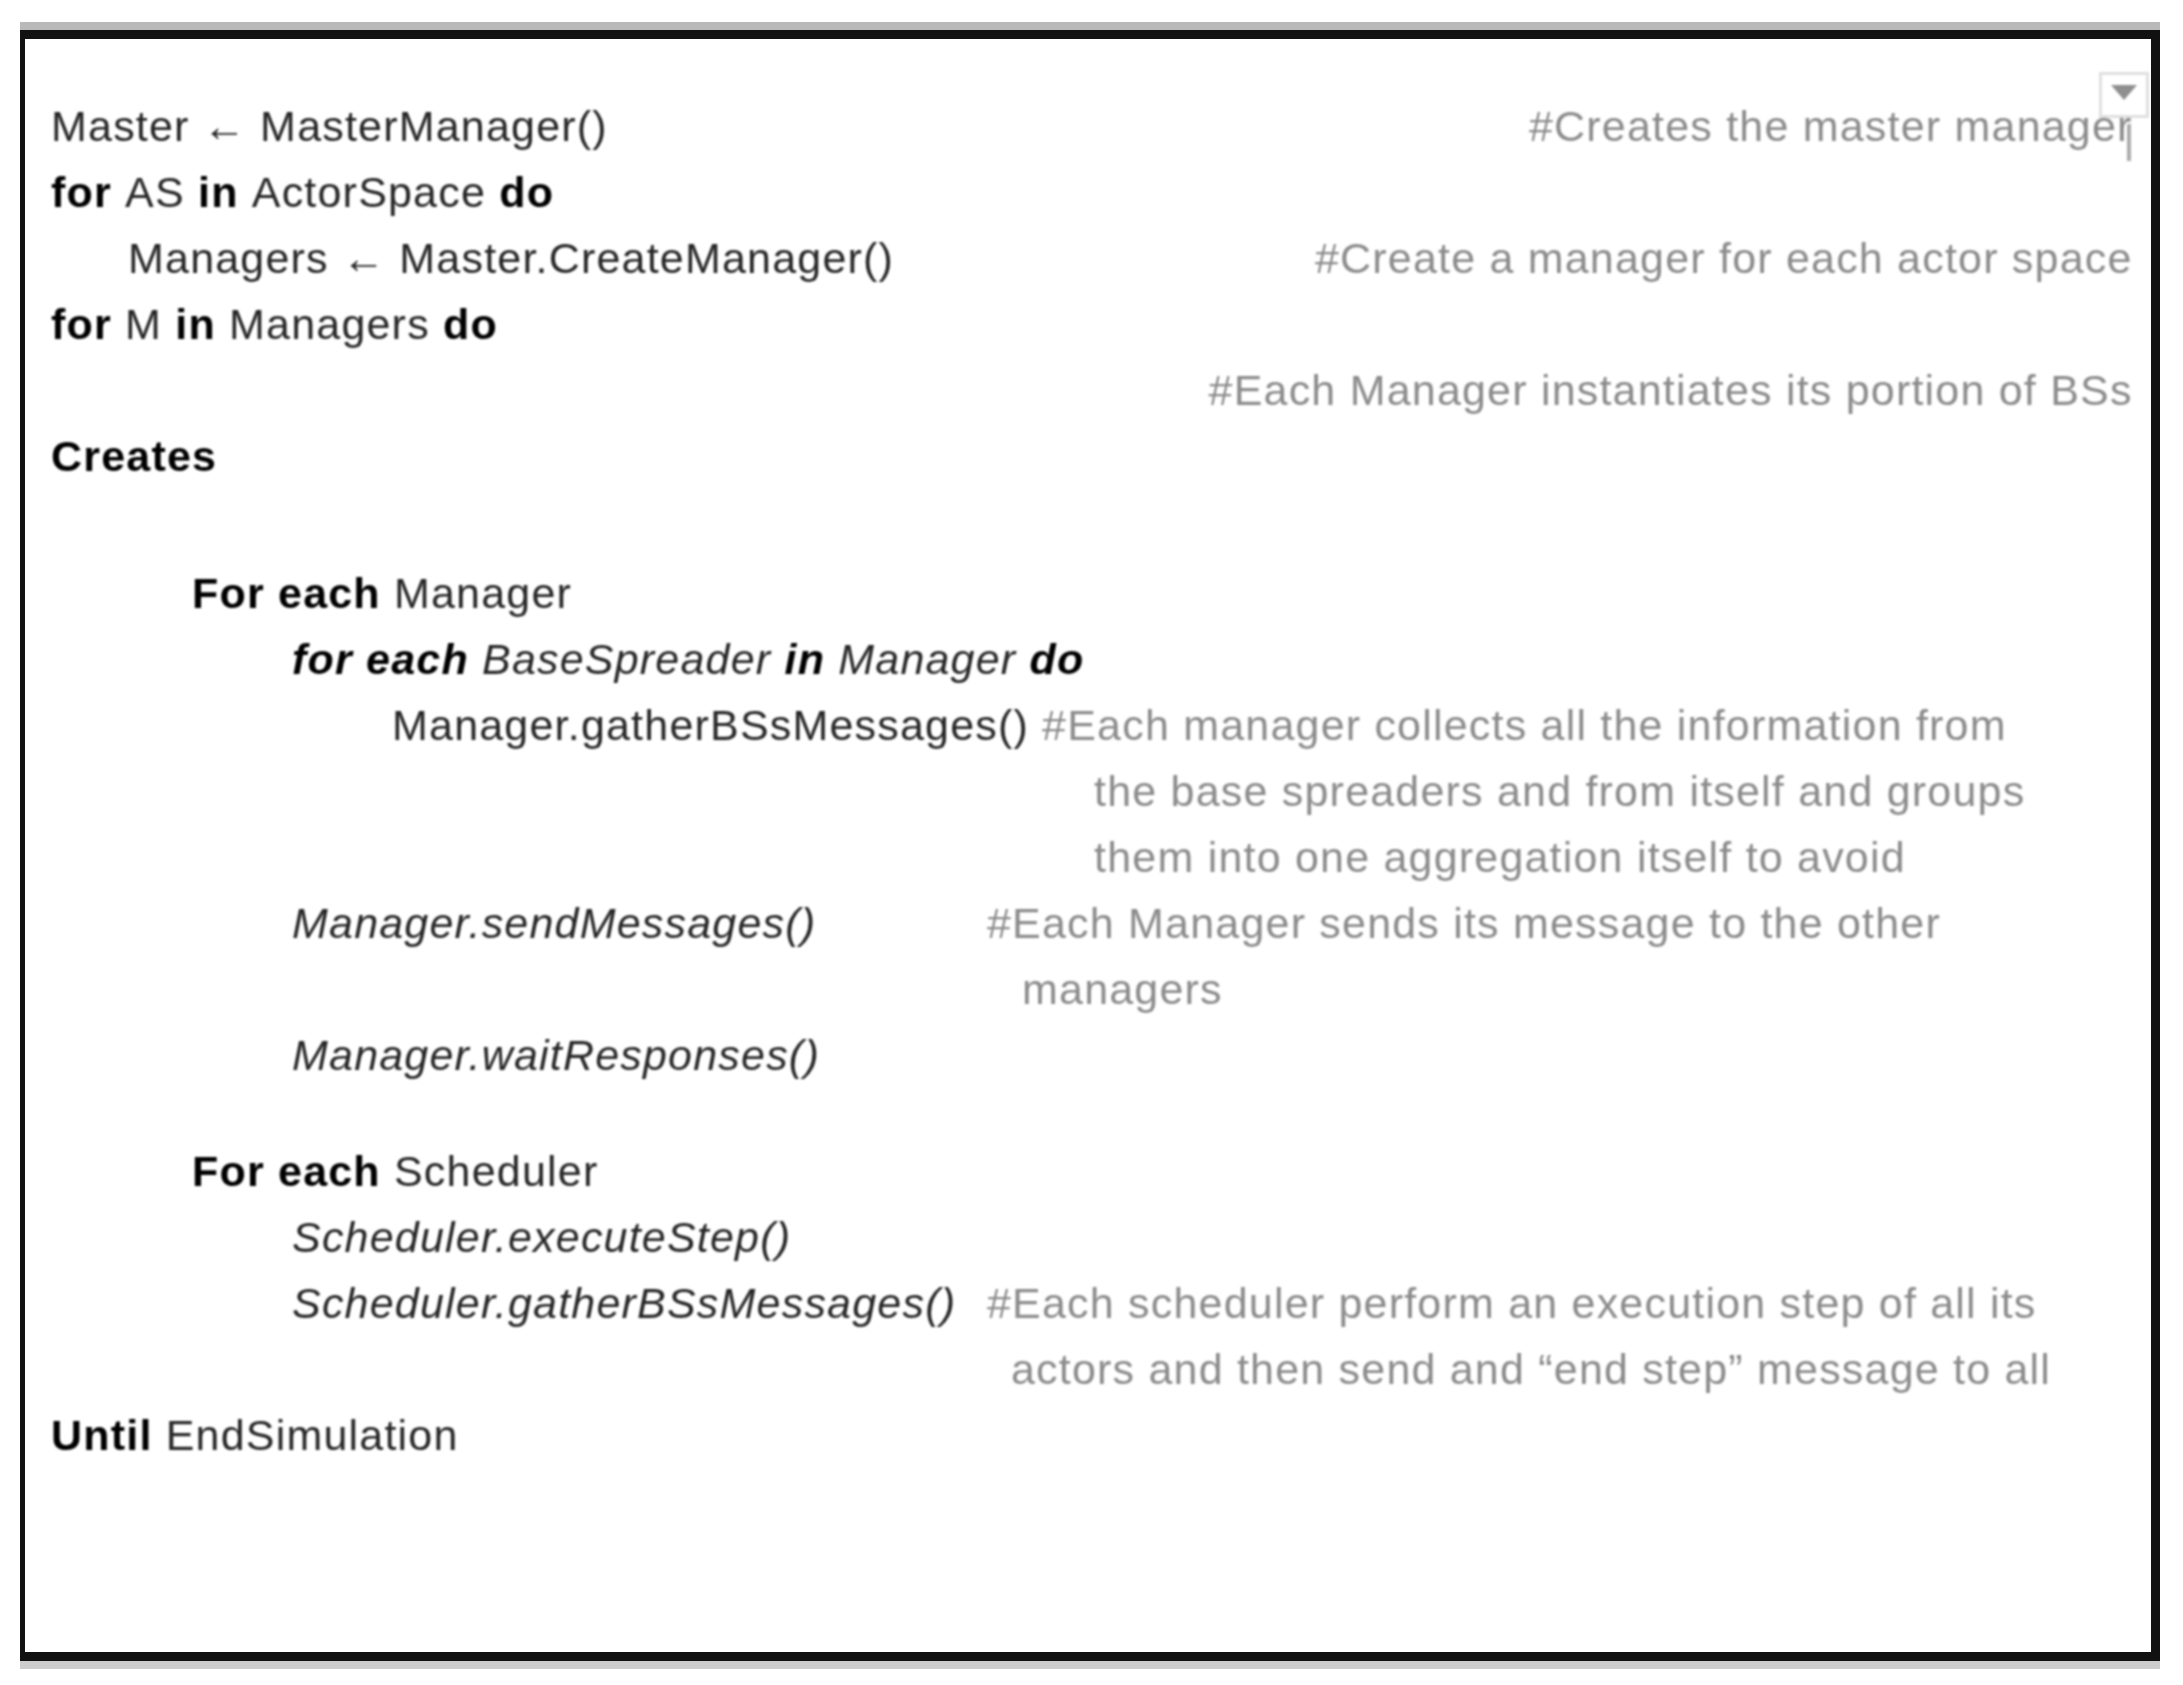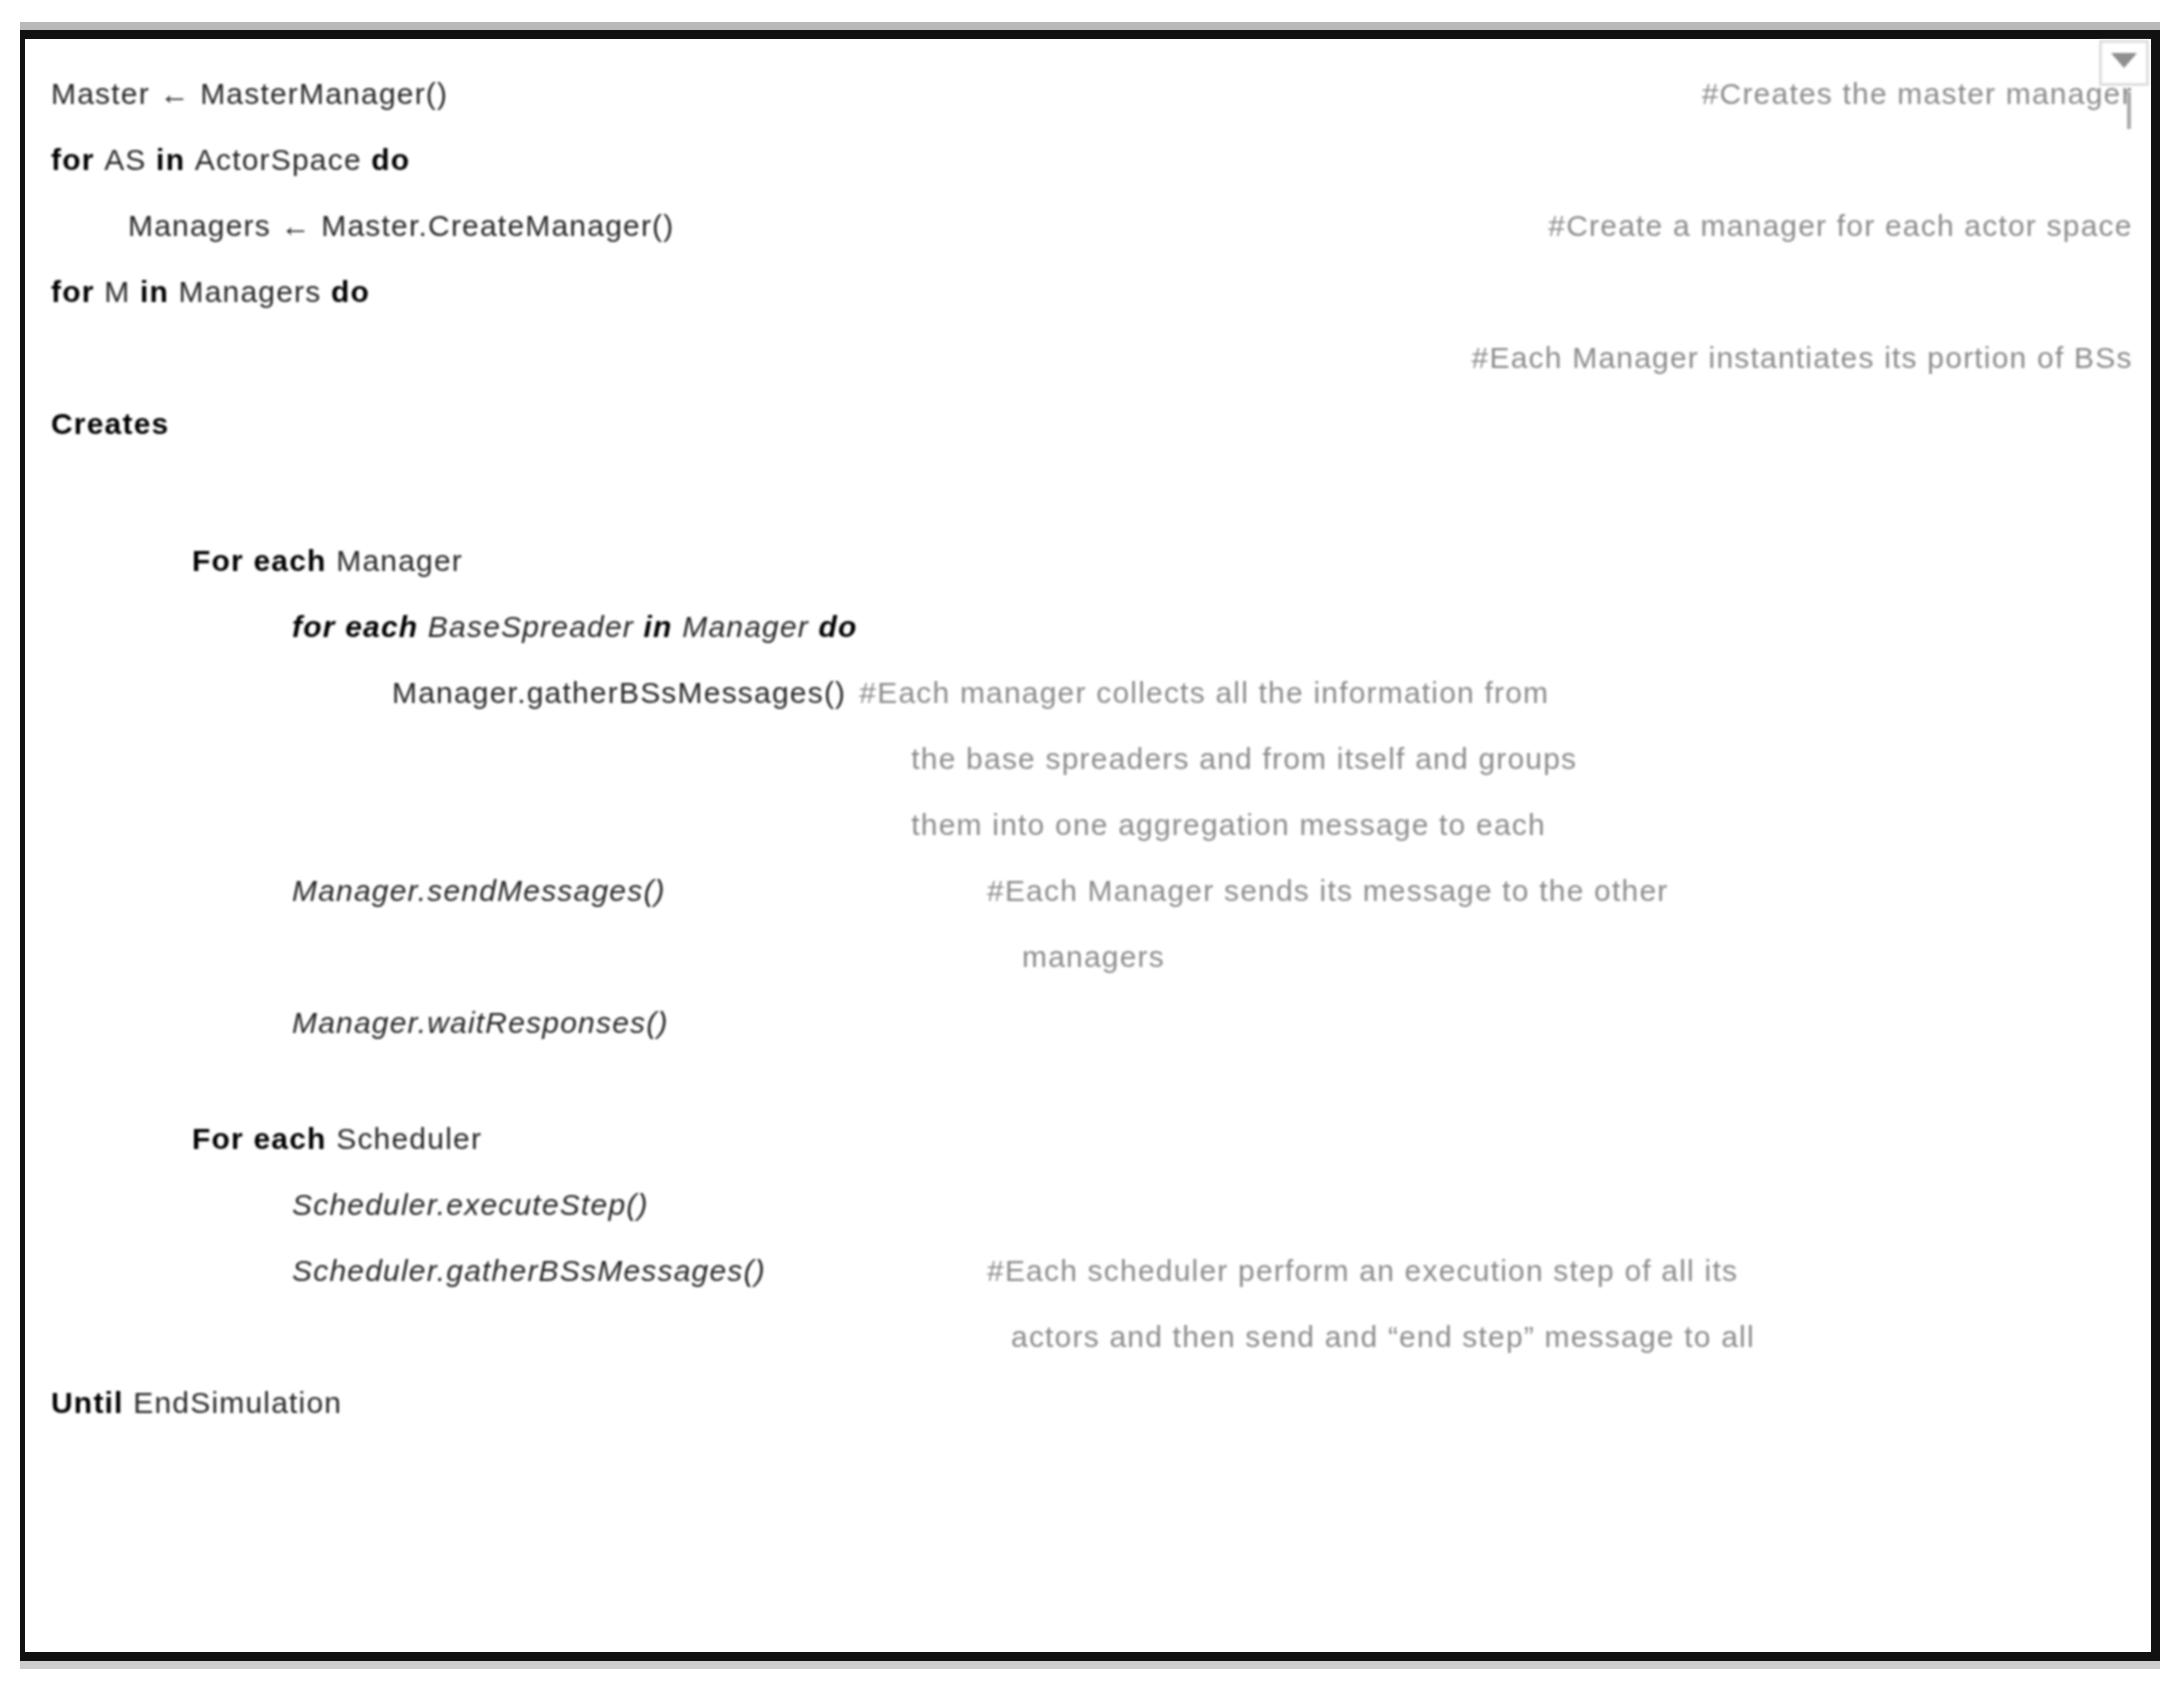--- a/index.html
+++ b/index.html
@@ -13,24 +13,25 @@
     position:absolute;
     left:20px;top:30px;right:23px;bottom:25px;
     border:5.6px solid var(--border,#111);
     border-top-width:9.6px;border-bottom-width:9.6px;border-right-width:9.6px;
     box-shadow:0 -8px 0 0 var(--shadow-top,#b9b9b9),0 8px 0 0 var(--shadow-bottom,#cdcdcd);
     background:#fff;
   }
   .content{
     position:absolute;inset:0;
     padding:22.4px 18.4px 0 26px;
-    font-size:30px;line-height:66px;
+    font-size:43px;line-height:66px;
     letter-spacing:1.2px;
     color:var(--code,#262626);
     filter:blur(0.9px);
+    margin-top:32px;
   }
   .row{display:flex;align-items:flex-start;}
   .code{white-space:pre;flex:0 0 auto;color:var(--code,#262626);}
   .kw{font-weight:bold;color:var(--keyword,#000);}
   .i0{padding-left:0;}
   .i1{padding-left:77px;}
   .i2{padding-left:141px;}
   .i3{padding-left:241px;font-style:italic;}
   .i4{padding-left:341px;}
   .cw{min-width:695px;}
@@ -101,21 +102,21 @@
         <span class="code i2"><span class="kw">For each </span><span>Manager</span></span>
       </div>
       <div class="row">
         <span class="code i3"><span class="kw">for each </span><span>BaseSpreader </span><span class="kw">in </span><span>Manager </span><span class="kw">do</span></span>
       </div>
       <div class="row">
         <span class="code i4"><span>Manager.gatherBSsMessages()</span></span>
         <div class="comment c-flow">
           <div>#Each manager collects all the information from</div>
           <div class="cont" style="padding-left: 52px;">the base spreaders and from itself and groups</div>
-          <div class="cont" style="padding-left: 52px;">them into one aggregation message to each</div>
+          <div class="cont" style="padding-left: 52px;">them into one aggregation itself to avoid</div>
         </div>
       </div>
       <div class="row">
         <span class="code i3 cw"><span>Manager.sendMessages()</span></span>
         <div class="comment c-col">
           <div>#Each Manager sends its message to the other</div>
           <div class="cont" style="padding-left: 35px;">managers</div>
         </div>
       </div>
       <div class="row">

